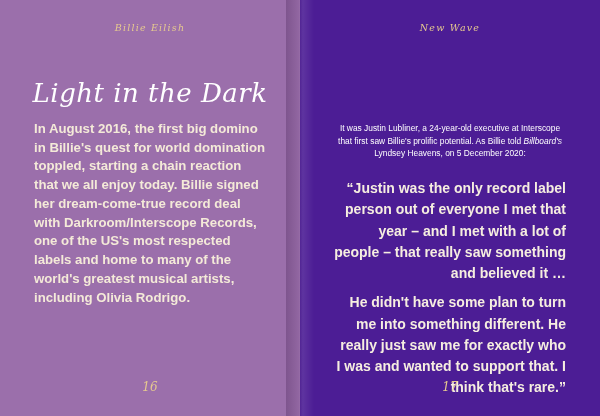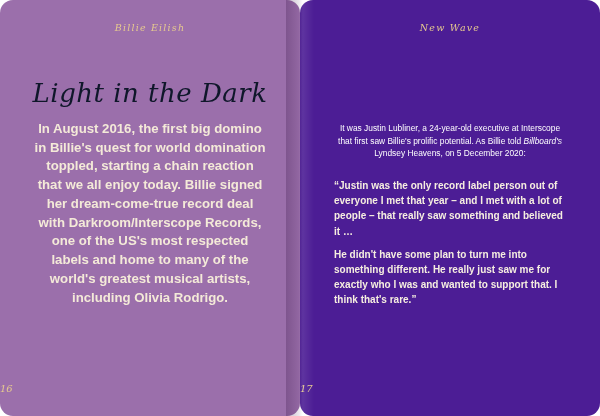--- a/index.html
+++ b/index.html
@@ -16,21 +16,20 @@
   .spread {
     position: relative;
     width: 600px;
     height: 416px;
     display: flex;
   }
   .page {
     position: relative;
     height: 416px;
     box-sizing: border-box;
-    border-radius: 13px;
   }
   .page-left {
     width: 300px;
     background: #9b6fab;
   }
   .page-right {
     width: 300px;
     background: #4c1d95;
   }
   .gutter-shade {
@@ -57,61 +56,62 @@
   .chapter-title {
     position: absolute;
     top: 78px;
     left: 0;
     width: 100%;
     text-align: center;
     font-family: "DejaVu Serif", serif;
     font-style: italic;
     font-size: 26px;
     letter-spacing: 0.5px;
-    color: #0f172a;
+    color: #ffffff;
   }
   .intro-text {
     position: absolute;
     top: 120px;
     left: 34px;
     width: 232px;
-    text-align: center;
+    text-align: left;
     font-size: 13.2px;
     line-height: 1.42;
     font-weight: 700;
     color: #f4ead8;
   }
   .folio {
     position: absolute;
     bottom: 22px;
     width: 100%;
+    text-align: center;
     font-family: "DejaVu Serif", serif;
     font-style: italic;
-    font-size: 10px;
+    font-size: 12px;
     color: #e6c98f;
   }
   .body-block {
     position: absolute;
     top: 122px;
     left: 36px;
     width: 228px;
     text-align: center;
     font-size: 8.4px;
     line-height: 1.5;
     color: #ffffff;
   }
   .body-block em {
   }
   .quote-block {
     position: absolute;
     top: 178px;
     left: 34px;
     width: 232px;
-    text-align: left;
-    font-size: 10px;
+    text-align: right;
+    font-size: 14px;
     line-height: 1.52;
     font-weight: 700;
     color: #f6eee0;
   }
   .quote-para {
     margin: 0;
   }
   .quote-para + .quote-para {
     margin-top: 8px;
   }

